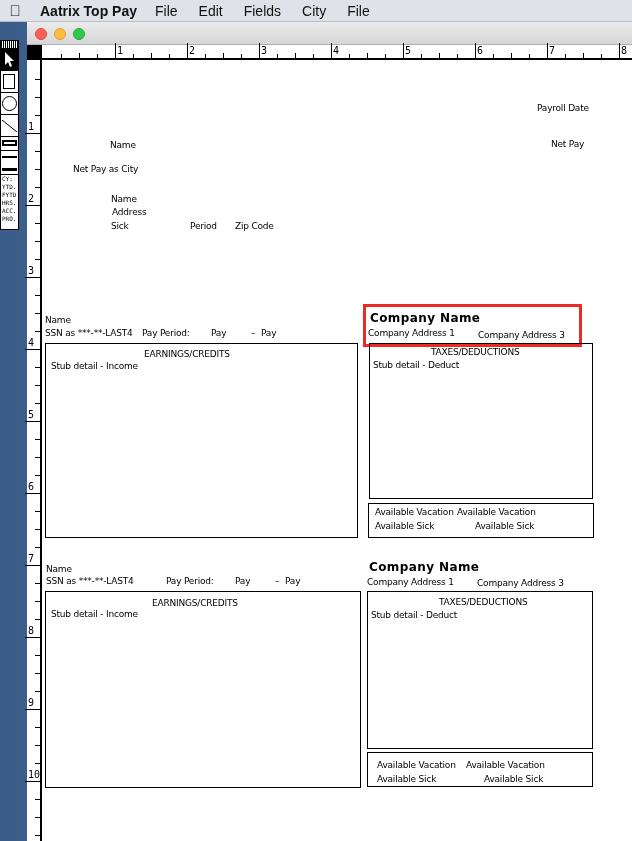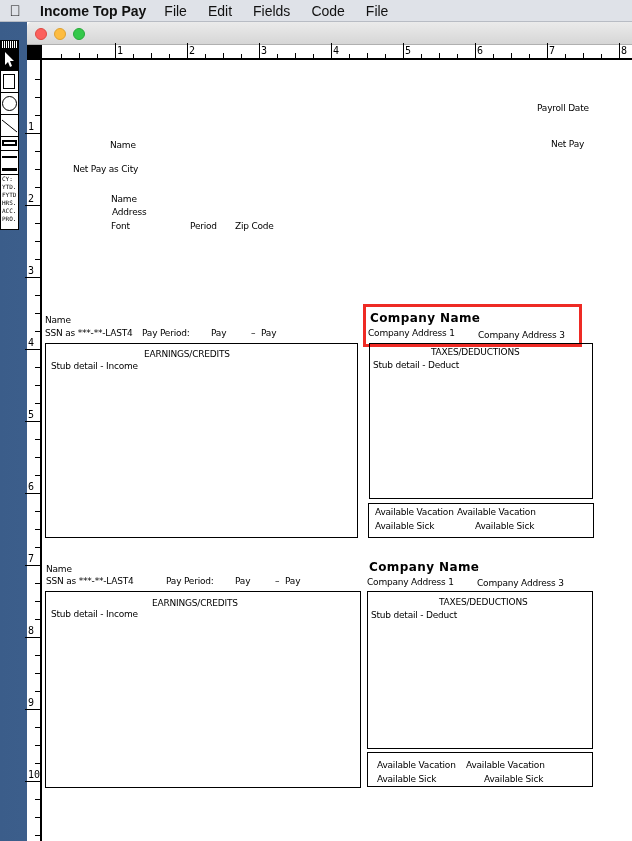--- a/index.html
+++ b/index.html
@@ -43,25 +43,25 @@
   .company { position: absolute; font-size: 12px; font-weight: bold; font-family: "DejaVu Sans", sans-serif; letter-spacing: 0.4px; }
   .highlight { position: absolute; border: 3px solid #ee2a24; }
 </style>
 </head>
 <body>
 
 <div class="desktop"></div>
 
 <div class="menubar">
   <span class="apple"></span>
-  <span class="app">Income Top Pay</span>
+  <span class="app">Aatrix Top Pay</span>
   <span class="mi">File</span>
   <span class="mi">Edit</span>
   <span class="mi">Fields</span>
-  <span class="mi">Code</span>
+  <span class="mi">City</span>
   <span class="mi">File</span>
 </div>
 
 <div class="palette">
   <div style="height:8px;border-bottom:1px solid #000;background:repeating-linear-gradient(90deg,#000 0 1px,#fff 1px 2px);"></div>
   <div class="pal-tool sel">
     <svg width="17" height="20" viewBox="0 0 17 20">
         <path d="M4 3 L4 16 L7 13 L9 18 L11 17 L9 12 L13 12 Z" fill="#fff"></path>
       </svg>
   </div>
@@ -200,21 +200,21 @@
     </div>
 
   <div class="canvas">
 
     <span class="t" style="left:493px;top:41px;">Payroll Date</span>
     <span class="t" style="left:66px;top:78px;">Name</span>
     <span class="t" style="left:507px;top:77px;">Net Pay</span>
     <span class="t" style="left:29px;top:102px;">Net Pay as City</span>
     <span class="t" style="left:67px;top:132px;">Name</span>
     <span class="t" style="left:68px;top:145px;">Address</span>
-    <span class="t" style="left:67px;top:159px;">Font</span>
+    <span class="t" style="left:67px;top:159px;">Sick</span>
     <span class="t" style="left:146px;top:159px;">Period</span>
     <span class="t" style="left:191px;top:159px;">Zip Code</span>
 
     <span class="t" style="left:1px;top:253px;">Name</span>
     <span class="t" style="left:1px;top:266px;">SSN as ***-**-LAST4</span>
     <span class="t" style="left:98px;top:266px;">Pay Period:</span>
     <span class="t" style="left:167px;top:266px;">Pay</span>
     <span class="t" style="left:207px;top:266px;">–</span>
     <span class="t" style="left:217px;top:266px;">Pay</span>
 

